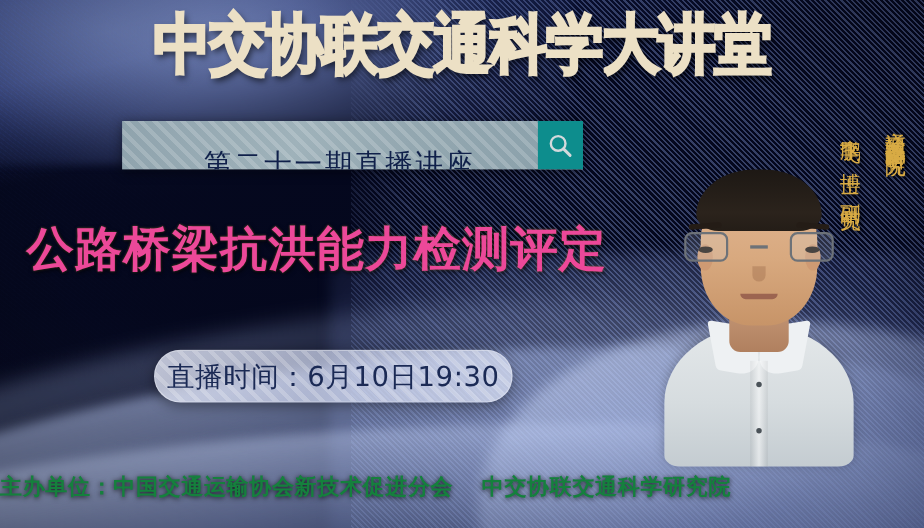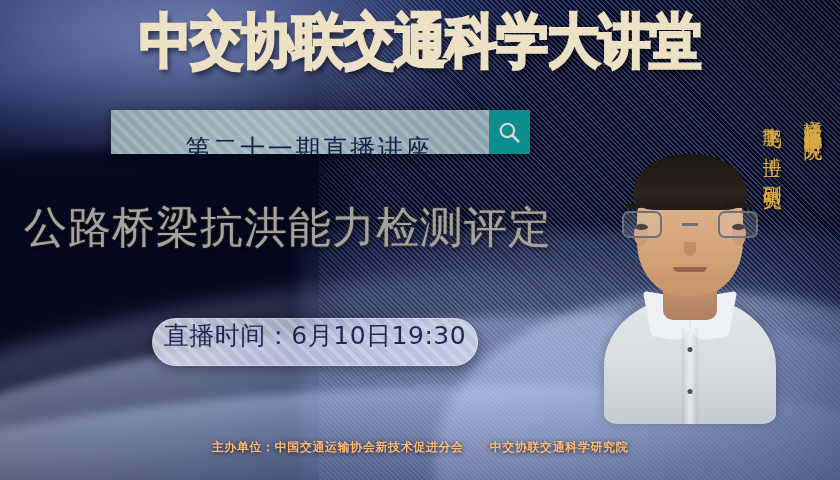--- a/index.html
+++ b/index.html
@@ -144,36 +144,36 @@
     width:41px;flex:0 0 41px;
     background:#0d8d8d;
     display:flex;align-items:center;justify-content:center;
   }
   .sub-search svg{display:block;}
 
   
   .main-title{
     position:absolute;left:24px;top:205px;
     font-size:43px;line-height:1.05;
-    font-weight:400;letter-spacing:1px;
-    color:#a3a3a3;
+    font-weight:700;letter-spacing:1px;
+    color:#ec4899;
     font-family:"DejaVu Sans","Liberation Sans",sans-serif;
     text-shadow:1px 2px 5px rgba(0,0,0,.7), 0 0 2px rgba(210,160,58,.6);
     white-space:nowrap;
   }
 
   
   .time-pill{
-    position:absolute;left:152px;top:318px;
+    position:absolute;left:140px;top:318px;
     width:326px;height:48px;
     border-radius:24px;
     background:linear-gradient(120deg, rgba(226,230,245,.80) 0%, rgba(205,212,236,.72) 45%, rgba(214,221,242,.78) 100%);
     border:1px solid rgba(255,255,255,.35);
     box-shadow:0 3px 12px rgba(0,0,0,.40);
-    display:flex;justify-content:center;
+    display:flex;align-items:center;justify-content:center;
     overflow:hidden;
   }
   .time-pill::before{
     content:"";position:absolute;inset:0;
     background-image:repeating-linear-gradient(45deg,
       rgba(255,255,255,.00) 0px, rgba(255,255,255,.00) 6px,
       rgba(255,255,255,.22) 6px, rgba(255,255,255,.22) 10px);
   }
   .time-text{
     position:relative;z-index:2;
@@ -255,23 +255,23 @@
   .p-brow{position:absolute;bottom:216px;width:30px;height:5px;background:#241c16;border-radius:3px;}
   .p-browL{left:20px;transform:rotate(-4deg);} .p-browR{right:20px;transform:rotate(4deg);}
   .p-eye{position:absolute;bottom:194px;width:13px;height:6px;background:#2a211b;border-radius:50%;}
   .p-eyeL{left:29px;} .p-eyeR{right:29px;}
   .p-nose{position:absolute;left:50%;transform:translateX(-50%);bottom:168px;width:12px;height:14px;background:rgba(150,100,70,.35);border-radius:0 0 6px 6px;}
   .p-mouth{position:absolute;left:50%;transform:translateX(-50%);bottom:152px;width:34px;height:5px;background:#9c6450;border-radius:0 0 17px 17px;}
 
   
   .host-bar{
     position:absolute;left:0;right:0;bottom:24px;
-    text-align:center;
-    font-size:12px;font-weight:700;letter-spacing:.6px;
-    color:#fdba74;
+    text-align:left;
+    font-size:20px;font-weight:700;letter-spacing:.6px;
+    color:#15803d;
     font-family:"DejaVu Sans","Liberation Sans",sans-serif;
     text-shadow:0 1px 5px rgba(0,0,0,.8);
     white-space:nowrap;
   }
   .host-gap{display:inline-block;width:26px;}
 </style>
 </head>
 <body>
 
 <div id="poster">

